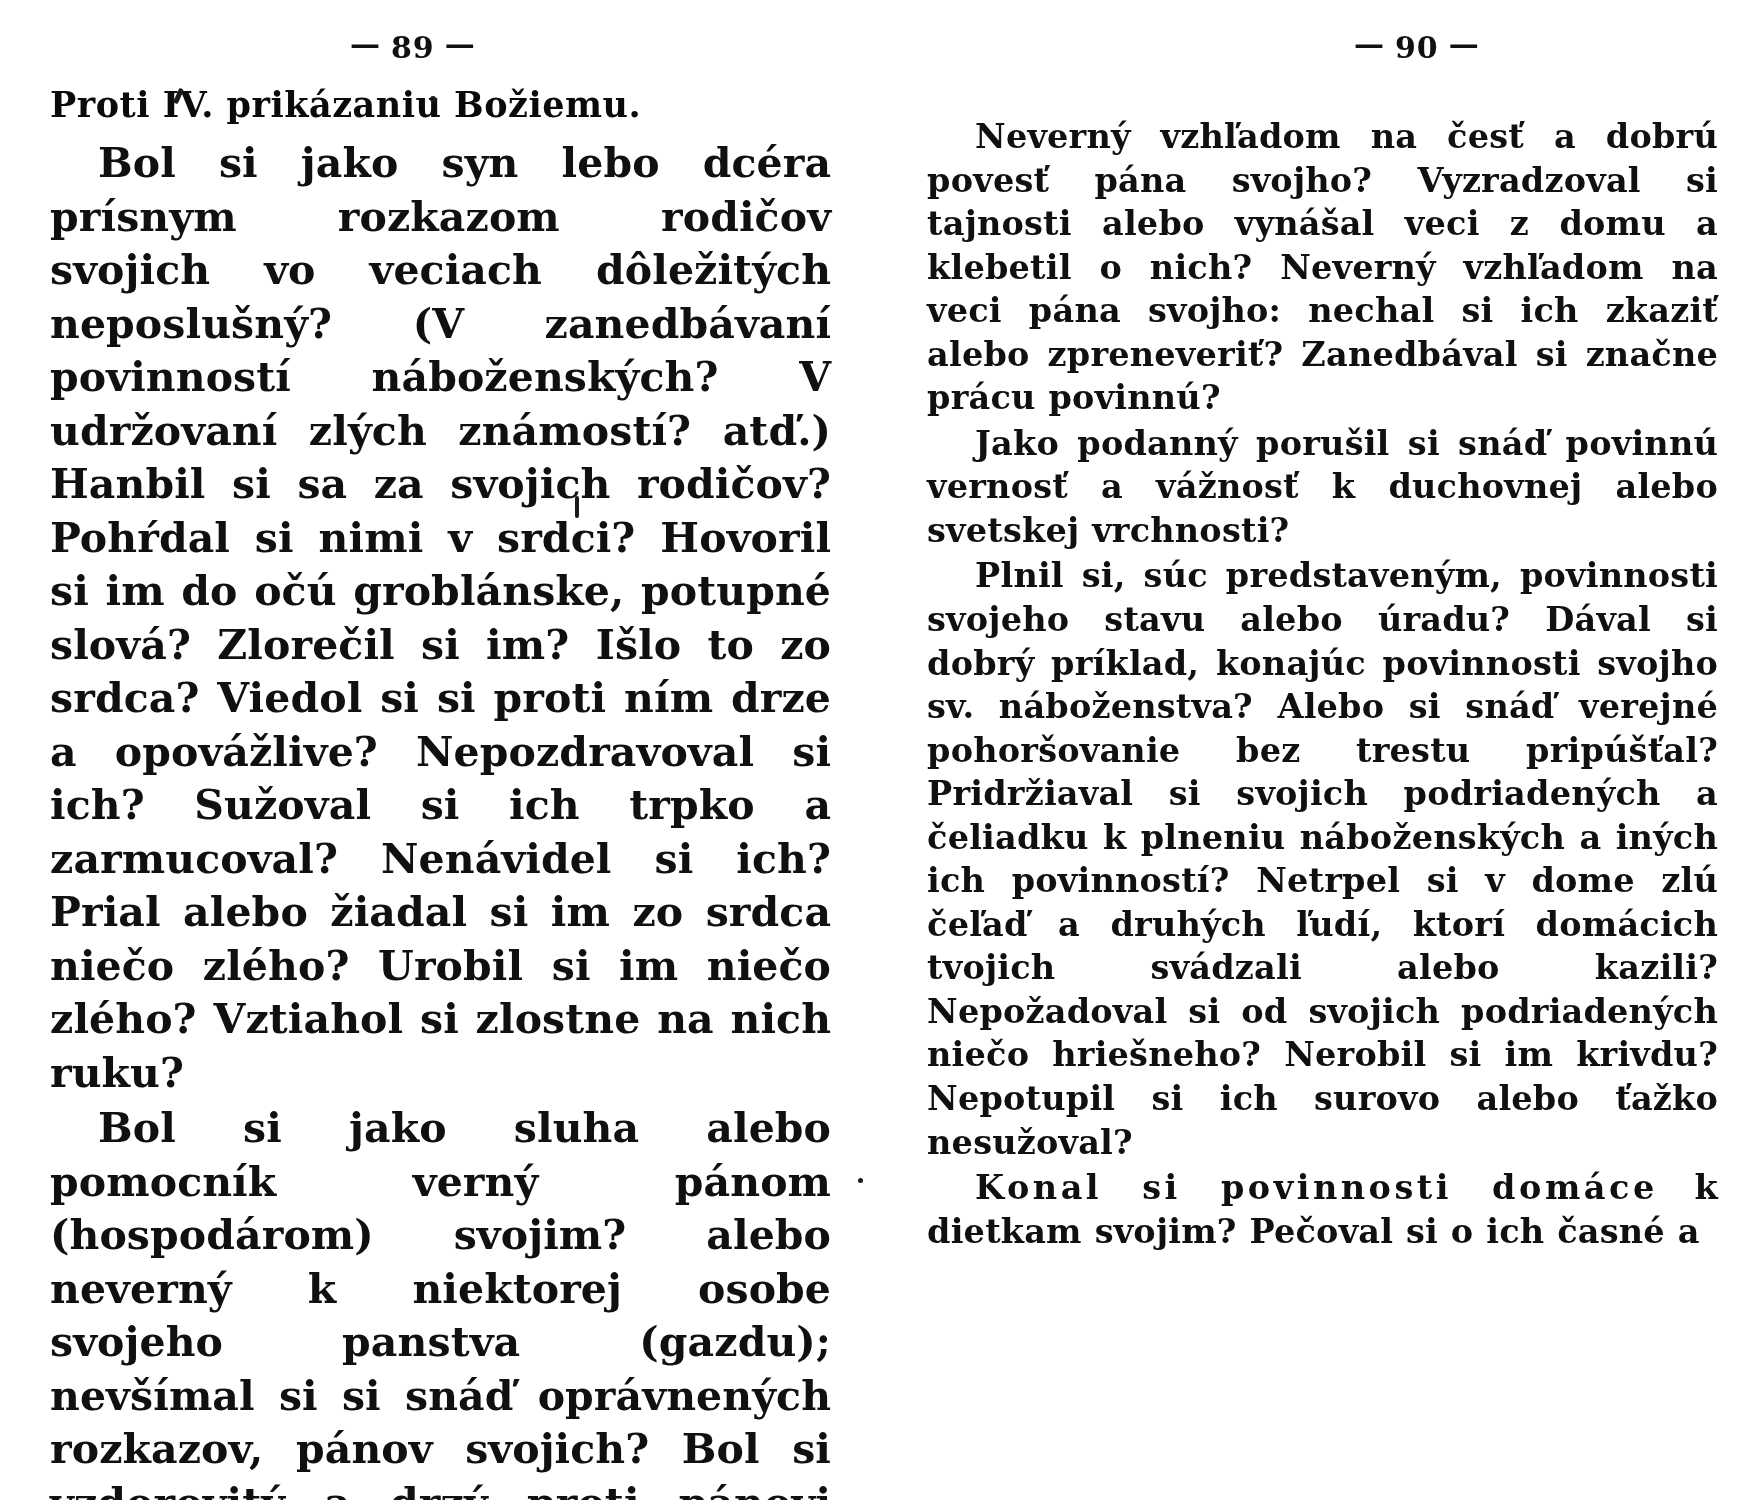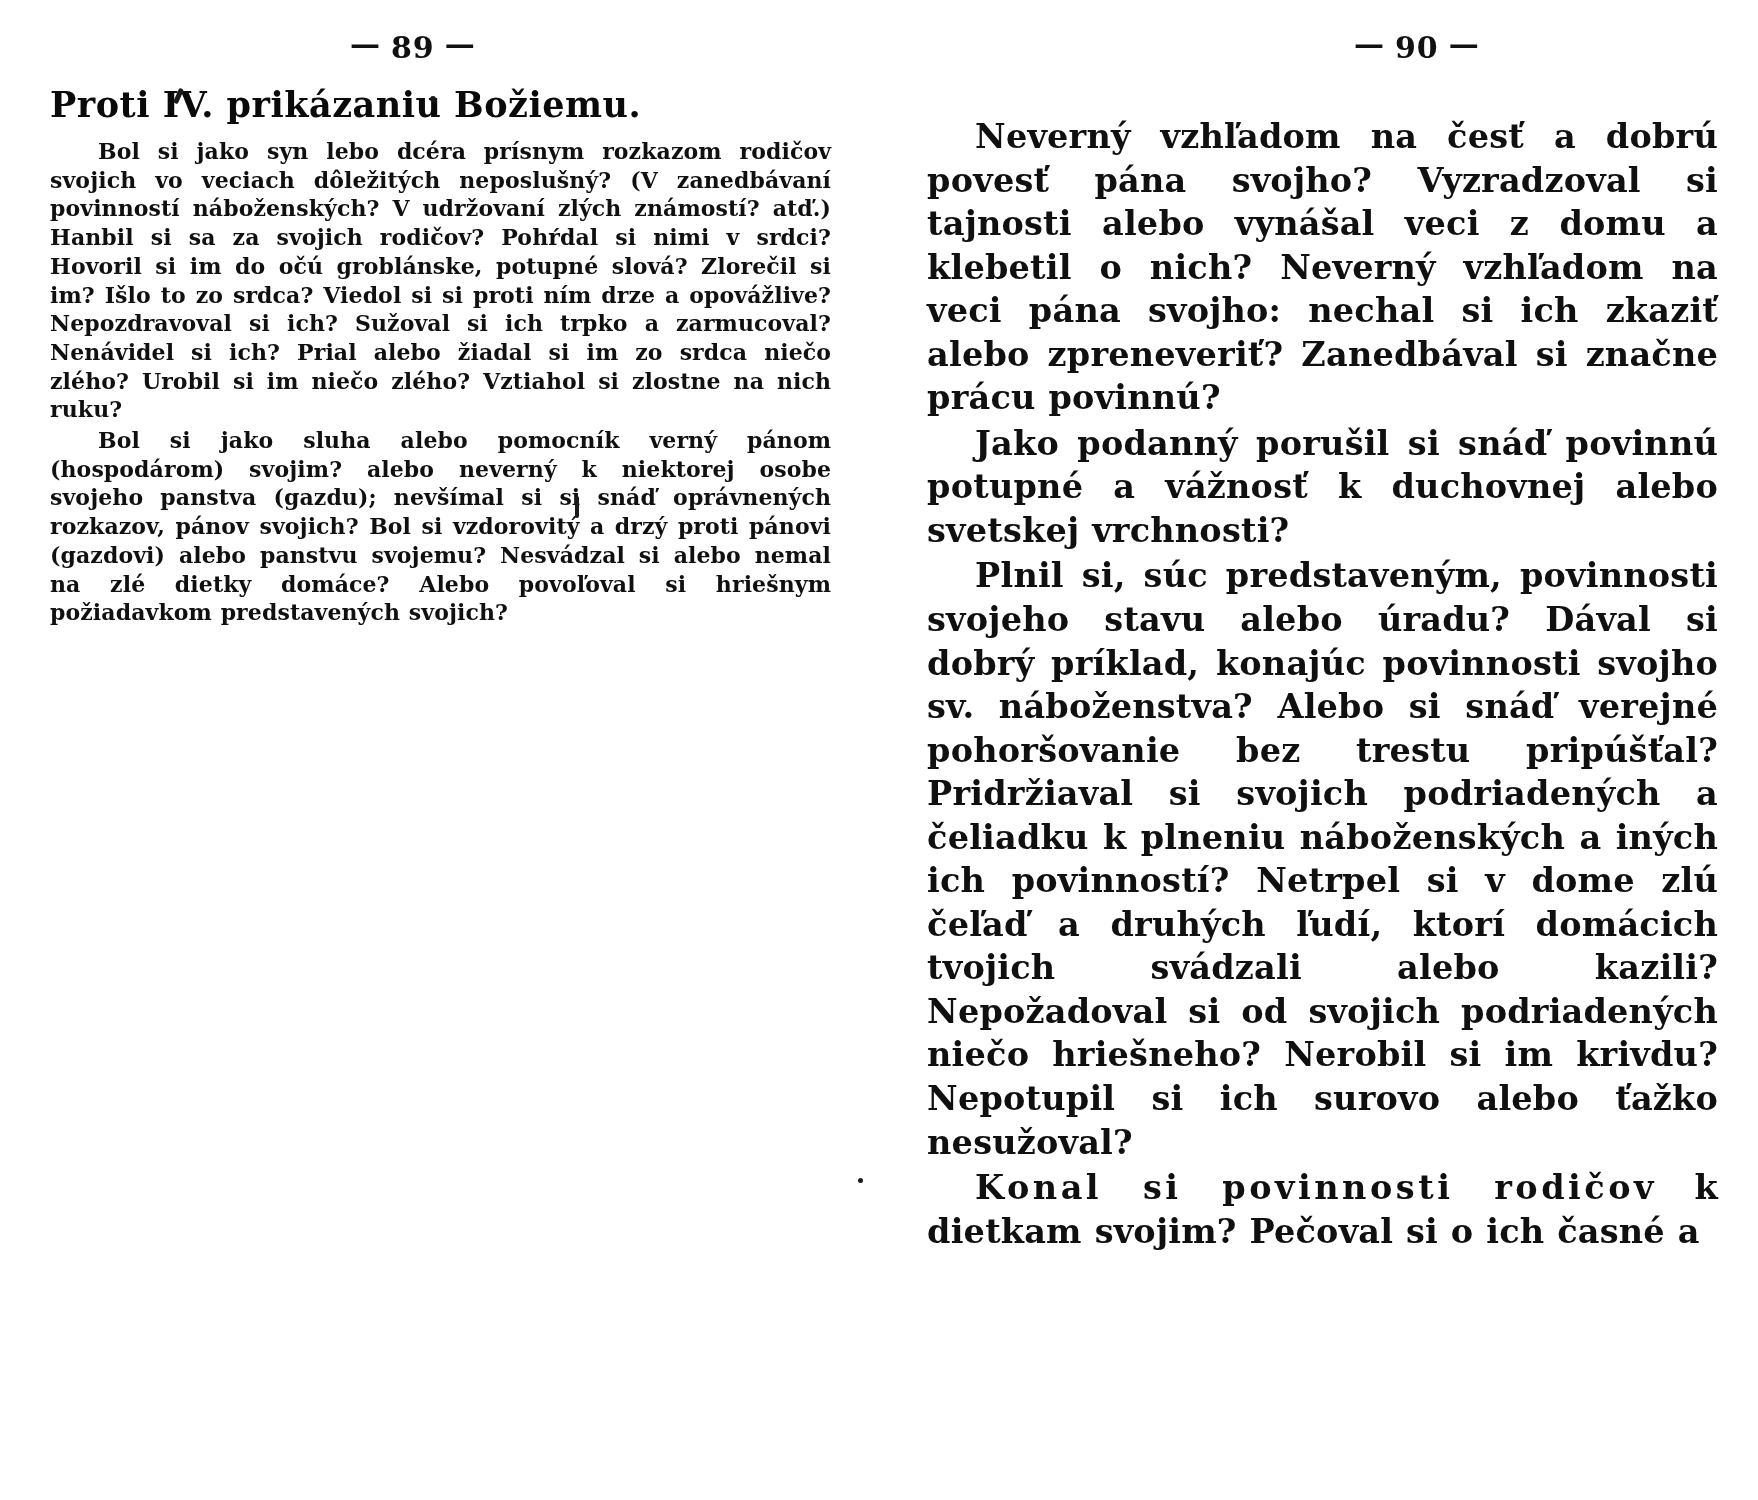--- a/index.html
+++ b/index.html
@@ -67,21 +67,21 @@
     font-size: 35px;
     letter-spacing: 0.5px;
     margin: 6px 0 12px 0;
     color: #0a0a0a;
   }
   p.para {
     margin: 0 0 2px 0;
     text-indent: 48px;
     text-align: justify;
     text-justify: inter-word;
-    font-size: 22px;
+    font-size: 41px;
     line-height: 1.305;
     font-weight: 600;
     letter-spacing: 0.1px;
     word-spacing: 1px;
     color: #101010;
     -webkit-font-smoothing: none;
   }
   .col-right p.para {
     font-weight: 700;
     font-size: 33.5px;
@@ -113,23 +113,23 @@
   <div class="columns">
 
     <div class="col col-left">
       <h1 class="heading">Proti IV. prikázaniu Božiemu.</h1>
       <p class="para">Bol si jako syn lebo dcéra prísnym rozkazom rodičov svojich vo veciach dôležitých neposlušný? (V zanedbávaní povinností náboženských? V udržovaní zlých známostí? atď.) Hanbil si sa za svojich rodičov? Pohŕdal si nimi v srdci? Hovoril si im do očú groblánske, potupné slová? Zlorečil si im? Išlo to zo srdca? Viedol si si proti ním drze a opovážlive? Nepozdravoval si ich? Sužoval si ich trpko a zarmucoval? Nenávidel si ich? Prial alebo žiadal si im zo srdca niečo zlého? Urobil si im niečo zlého? Vztiahol si zlostne na nich ruku?</p>
       <p class="para">Bol si jako sluha alebo pomocník verný pánom (hospodárom) svojim? alebo neverný k niektorej osobe svojeho panstva (gazdu); nevšímal si si snáď oprávnených rozkazov, pánov svojich? Bol si vzdorovitý a drzý proti pánovi (gazdovi) alebo panstvu svojemu? Nesvádzal si alebo nemal na zlé dietky domáce? Alebo povoľoval si hriešnym požiadavkom predstavených svojich?</p>
     </div>
 
     <div class="col col-right">
       <p class="para">Neverný vzhľadom na česť a dobrú povesť pána svojho? Vyzradzoval si tajnosti alebo vynášal veci z domu a klebetil o nich? Neverný vzhľadom na veci pána svojho: nechal si ich zkaziť alebo zpreneveriť? Zanedbával si značne prácu povinnú?</p>
-      <p class="para">Jako podanný porušil si snáď povinnú potupné a vážnosť k duchovnej alebo svetskej vrchnosti?</p>
+      <p class="para">Jako podanný porušil si snáď povinnú vernosť a vážnosť k duchovnej alebo svetskej vrchnosti?</p>
       <p class="para">Plnil si, súc predstaveným, povinnosti svojeho stavu alebo úradu? Dával si dobrý príklad, konajúc povinnosti svojho sv. náboženstva? Alebo si snáď verejné pohoršovanie bez trestu pripúšťal? Pridržiaval si svojich podriadených a čeliadku k plneniu náboženských a iných ich povinností? Netrpel si v dome zlú čeľaď a druhých ľudí, ktorí domácich tvojich svádzali alebo kazili? Nepožadoval si od svojich podriadených niečo hriešneho? Nerobil si im krivdu? Nepotupil si ich surovo alebo ťažko nesužoval?</p>
-      <p class="para"><span class="spaced">Konal si povinnosti rodičov</span><span> k dietkam svojim? Pečoval si o ich časné a</span></p>
+      <p class="para"><span class="spaced">Konal si povinnosti domáce</span><span> k dietkam svojim? Pečoval si o ich časné a</span></p>
     </div>
 
   </div>
 
   <span class="speck" style="left:176px;top:88px;width:5px;height:16px;transform:rotate(24deg);border-radius:2px;"></span>
   <span class="speck" style="left:430px;top:96px;width:6px;height:6px;"></span>
   <span class="speck" style="left:575px;top:496px;width:4px;height:22px;border-radius:2px;"></span>
   <span class="speck" style="left:858px;top:1178px;width:5px;height:5px;"></span>
 
 </div>

